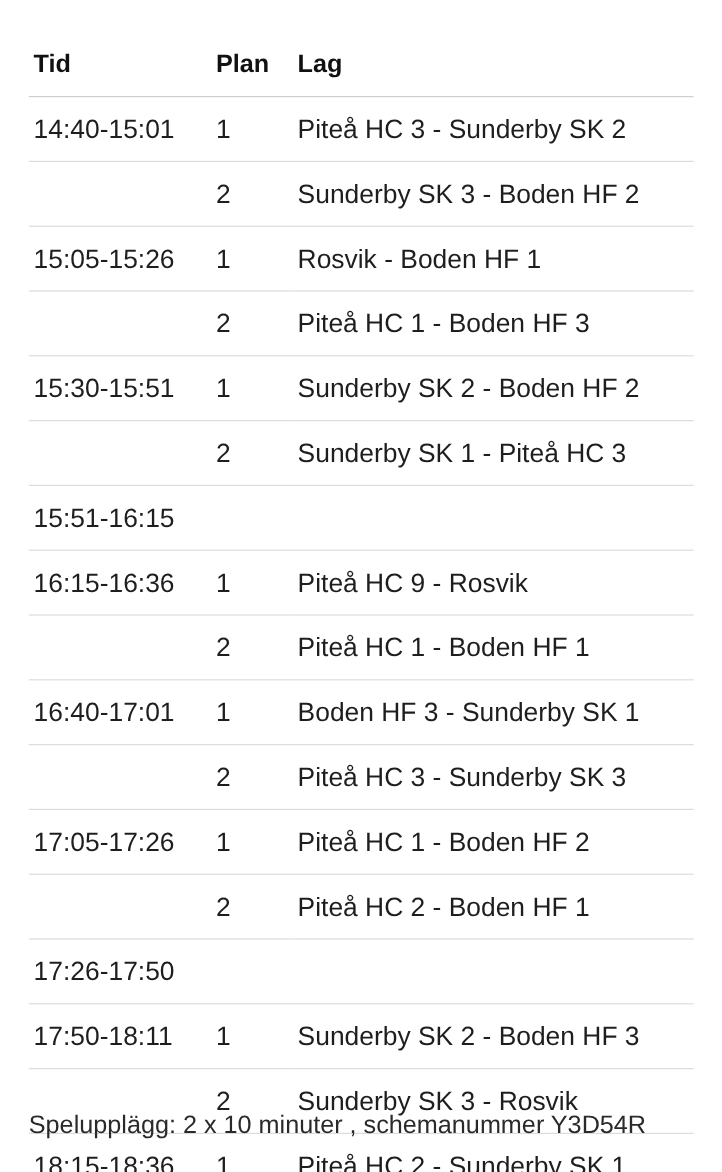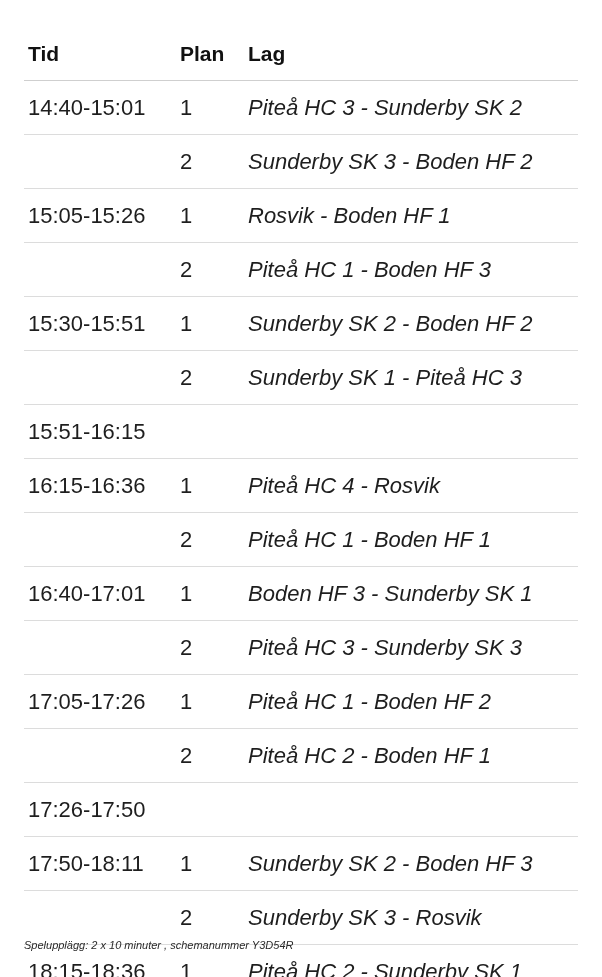--- a/index.html
+++ b/index.html
@@ -44,32 +44,31 @@
     vertical-align: middle;
     white-space: nowrap;
     overflow: hidden;
     text-overflow: ellipsis;
   }
   .col-time { width: 152px; padding-left: 4px !important; }
   .col-plan { width: 64px; }
   .col-match { width: auto; padding-left: 4px !important; }
   th.col-time { padding-left: 4px; }
   th.col-match { padding-left: 4px; }
-  td.col-match { padding-left: 4px; font-style: italic; }
+  td.col-match { padding-left: 4px; }
   td.col-time { padding-left: 4px; }
   tr.break td {
     color: #1e1e1e;
   }
   .footer {
     position: absolute;
     left: 24px;
     right: 24px;
     bottom: 22px;
-    font-size: 11px;
-    font-style: italic;
+    font-size: 21px;
     color: #2a2a2a;
     line-height: 1.62;
   }
   .footer div {
     white-space: nowrap;
   }
 </style>
 </head>
 <body>
 
@@ -115,21 +114,21 @@
         <td class="col-match">Sunderby SK 1 - Piteå HC 3</td>
       </tr>
       <tr class="break">
         <td class="col-time">15:51-16:15</td>
         <td class="col-plan"></td>
         <td class="col-match"></td>
       </tr>
       <tr>
         <td class="col-time">16:15-16:36</td>
         <td class="col-plan">1</td>
-        <td class="col-match">Piteå HC 4 - Rosvik</td>
+        <td class="col-match">Piteå HC 9 - Rosvik</td>
       </tr>
       <tr>
         <td class="col-time"></td>
         <td class="col-plan">2</td>
         <td class="col-match">Piteå HC 1 - Boden HF 1</td>
       </tr>
       <tr>
         <td class="col-time">16:40-17:01</td>
         <td class="col-plan">1</td>
         <td class="col-match">Boden HF 3 - Sunderby SK 1</td>

